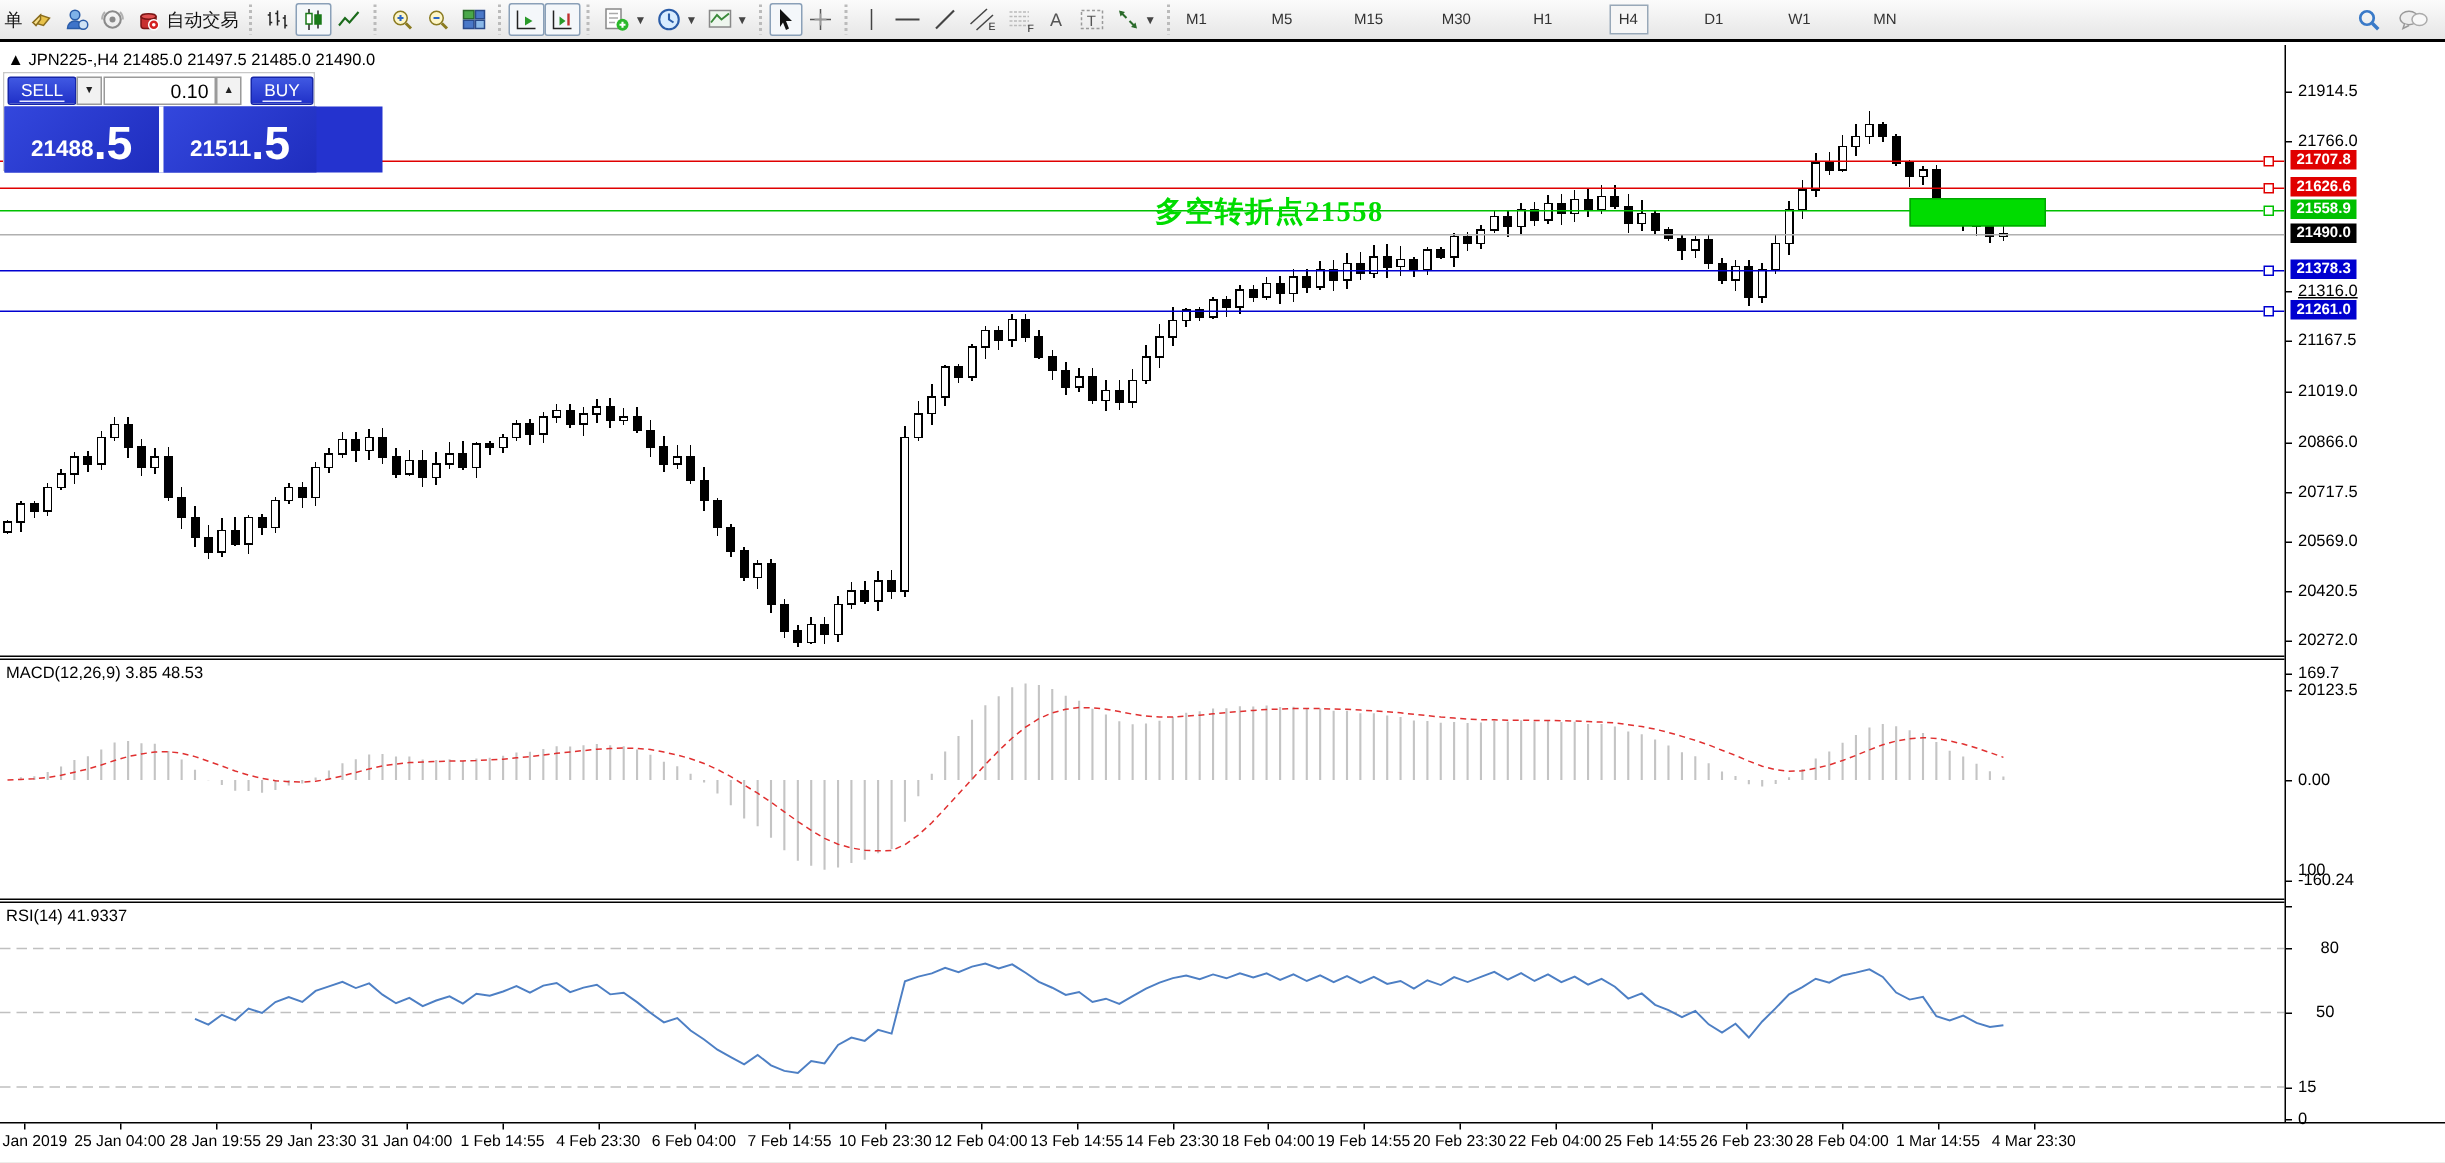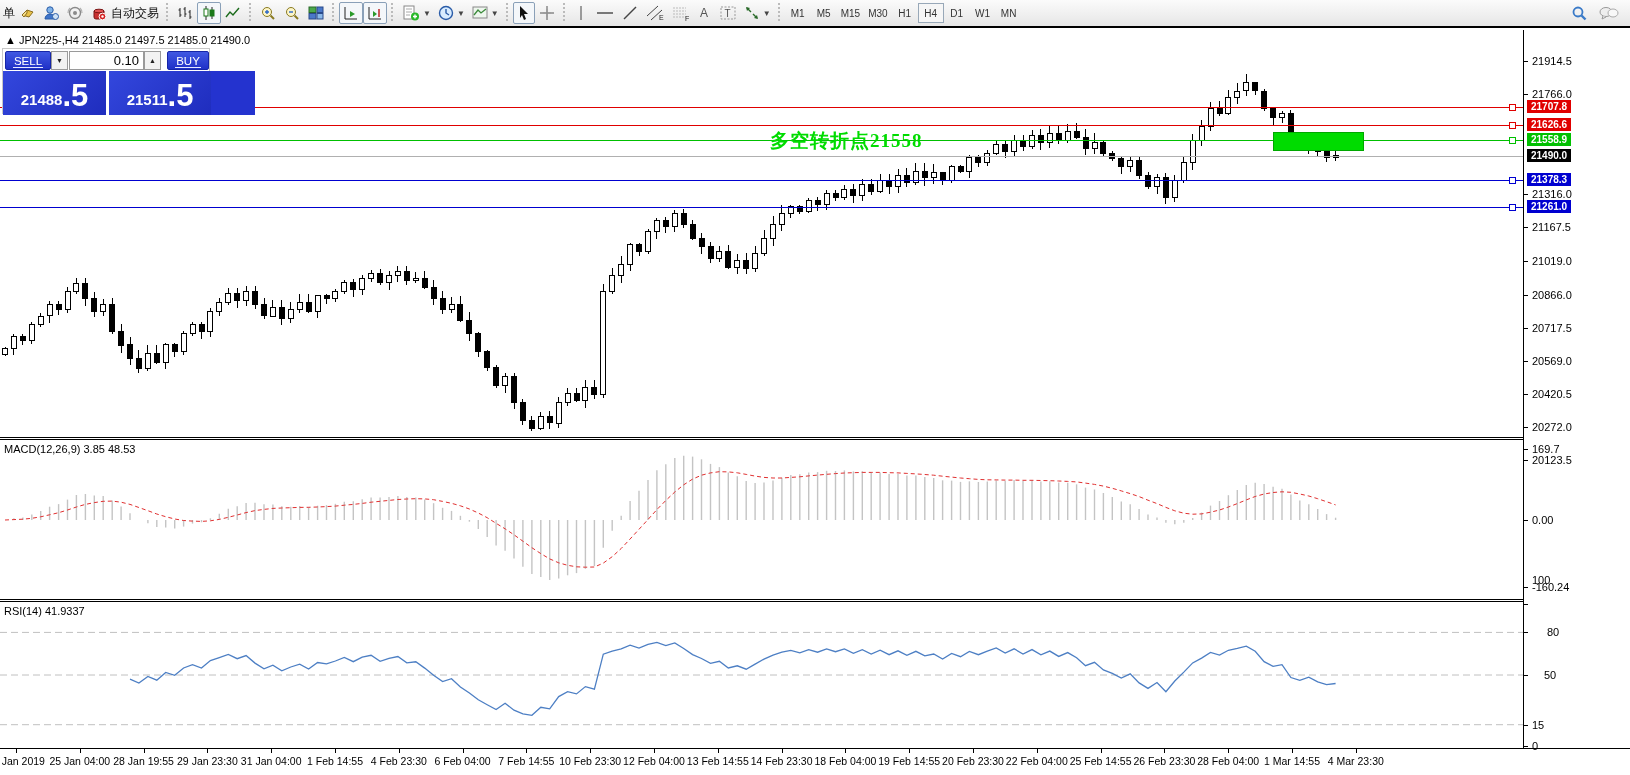--- a/index.html
+++ b/index.html
@@ -255,21 +255,21 @@
     <div class="tb-btn">
       <svg width="18" height="18" viewBox="0 0 18 18">
           <path d="M4 4l4 4M14 14l-4-4" stroke="#2a6a2a" stroke-width="1.4"></path>
           <polygon points="3,3 7,4 4,7" fill="#2a6a2a"></polygon>
           <polygon points="15,15 11,14 14,11" fill="#2a6a2a"></polygon>
         </svg>
       <span class="tb-caret">▼</span>
     </div>
 
     <div class="tb-grip"></div>
-    <div id="tf-buttons" style="display:flex;">
+    <div id="tf-buttons" style="display:flex;gap:31px;">
         <div class="tf-btn">M1</div>
         <div class="tf-btn">M5</div>
         <div class="tf-btn">M15</div>
         <div class="tf-btn">M30</div>
         <div class="tf-btn">H1</div>
         <div class="tf-btn active">H4</div>
         <div class="tf-btn">D1</div>
         <div class="tf-btn">W1</div>
         <div class="tf-btn">MN</div>
       </div>
@@ -857,21 +857,21 @@
         <div class="time-tick" style="left: 1355.8px;"></div>
         <div class="time-label" style="left: 1355.8px;">4 Mar 23:30</div>
       </div>
 
     <div class="price-axis" id="price-axis">
         <div class="axis-tick" style="top: 31px;"></div>
         <div class="axis-tick-label" style="top: 25px;">21914.5</div>
         <div class="axis-tick" style="top: 64.0829px;"></div>
         <div class="axis-tick-label" style="top: 58.0829px;">21766.0</div>
         <div class="axis-tick" style="top: 164.334px;"></div>
-        <div class="axis-tick-label" style="top: 158.334px;">21316.0</div>
+        <div class="axis-tick-label" style="top: 158.334px; text-decoration: underline;">21316.0</div>
         <div class="axis-tick" style="top: 197.417px;"></div>
         <div class="axis-tick-label" style="top: 191.417px;">21167.5</div>
         <div class="axis-tick" style="top: 230.5px;"></div>
         <div class="axis-tick-label" style="top: 224.5px;">21019.0</div>
         <div class="axis-tick" style="top: 264.585px;"></div>
         <div class="axis-tick-label" style="top: 258.585px;">20866.0</div>
         <div class="axis-tick" style="top: 297.668px;"></div>
         <div class="axis-tick-label" style="top: 291.668px;">20717.5</div>
         <div class="axis-tick" style="top: 330.751px;"></div>
         <div class="axis-tick-label" style="top: 324.751px;">20569.0</div>

